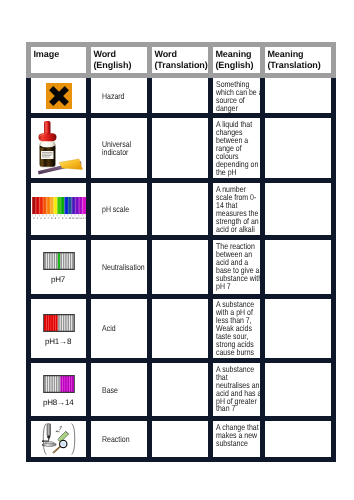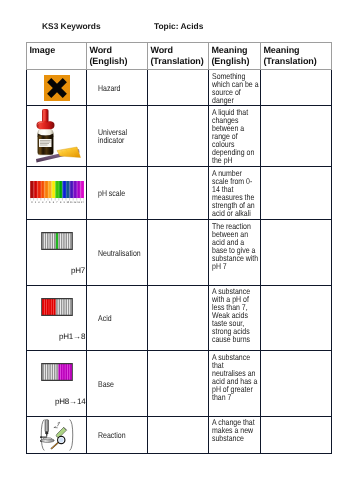--- a/index.html
+++ b/index.html
@@ -3,42 +3,38 @@
 <meta charset="utf-8">
 <style>
   html,body{margin:0;padding:0;background:#fff;}
   body{width:354px;height:500px;font-family:"Liberation Sans",sans-serif;-webkit-font-smoothing:antialiased;text-rendering:geometricPrecision;}
   .page{position:relative;width:354px;height:500px;overflow:hidden;background:#fff;transform:translateZ(0);}
   .hdr{position:absolute;top:21px;left:0;width:354px;height:13px;}
   .hdr span{position:absolute;top:0;font-weight:bold;font-size:8.4px;color:#1a1a1a;white-space:nowrap;-webkit-font-smoothing:antialiased;transform:translateZ(0);backface-visibility:hidden;}
   .hdr .t1{left:42px;}
   .hdr .t2{left:154px;}
   table.kw{position:absolute;left:26px;top:42px;border-collapse:collapse;table-layout:fixed;width:305px;}
-  table.kw td{box-sizing:border-box;border:1px solid #0f172a;vertical-align:top;padding:1.7px 1.2px 1.6px 2.6px;
+  table.kw td{box-sizing:border-box;border:5px solid #0f172a;vertical-align:top;padding:1.7px 1.2px 1.6px 2.6px;
       font-size:7px;line-height:8.05px;color:#1d1d1d;overflow:hidden;}
   .sq{display:block;transform:scaleX(0.833);transform-origin:0 0;font-size:8.4px;line-height:7.98px;-webkit-font-smoothing:antialiased;backface-visibility:hidden;}
   td.c3 .sq{width:56.3px;}
   td.c1 .sq{width:67.9px;}
   table.kw tr.head td{font-weight:bold;font-size:9px;line-height:11px;-webkit-font-smoothing:antialiased;border-color:#9e9e9e;color:#111;padding:1.6px 1px 2.4px 2.4px;letter-spacing:-0.05px;}
   table.kw tr.head td span{display:inline-block;backface-visibility:hidden;}
   .c0{width:60px}.c1{width:61px}.c2{width:61px}.c3{width:52px}.c4{width:71px}
   table.kw td.wordcell{vertical-align:middle;padding-left:11px;}
   table.kw td.imgcell{vertical-align:middle;text-align:center;padding:2px 1px;}
   .icon{display:block;margin:0 auto;}
     .striphold{padding-top:10px;padding-bottom:7px;backface-visibility:hidden;transform:translateZ(0);}
-    .phlab{font-size:8px;color:#111;text-align:right;line-height:9.5px;letter-spacing:-0.2px;margin-top:16px;-webkit-font-smoothing:antialiased;backface-visibility:hidden;}
+    .phlab{font-size:8px;color:#111;text-align:center;line-height:9.5px;letter-spacing:-0.2px;margin-top:5px;-webkit-font-smoothing:antialiased;backface-visibility:hidden;}
 </style>
 </head>
 <body>
 
 <div class="page">
-  <div class="hdr">
-    <span class="t1">KS3 Keywords</span>
-    <span class="t2">Topic: Acids</span>
-  </div>
   <table class="kw">
       <tbody id="tbody">
         <tr class="head">
           <td class="c0"><span>Image</span></td>
           <td class="c1"><span>Word</span><br><span>(English)</span></td>
           <td class="c2"><span>Word</span><br><span>(Translation)</span></td>
           <td class="c3"><span>Meaning</span><br><span>(English)</span></td>
           <td class="c4"><span>Meaning</span><br><span>(Translation)</span></td>
         </tr>
         <tr>

